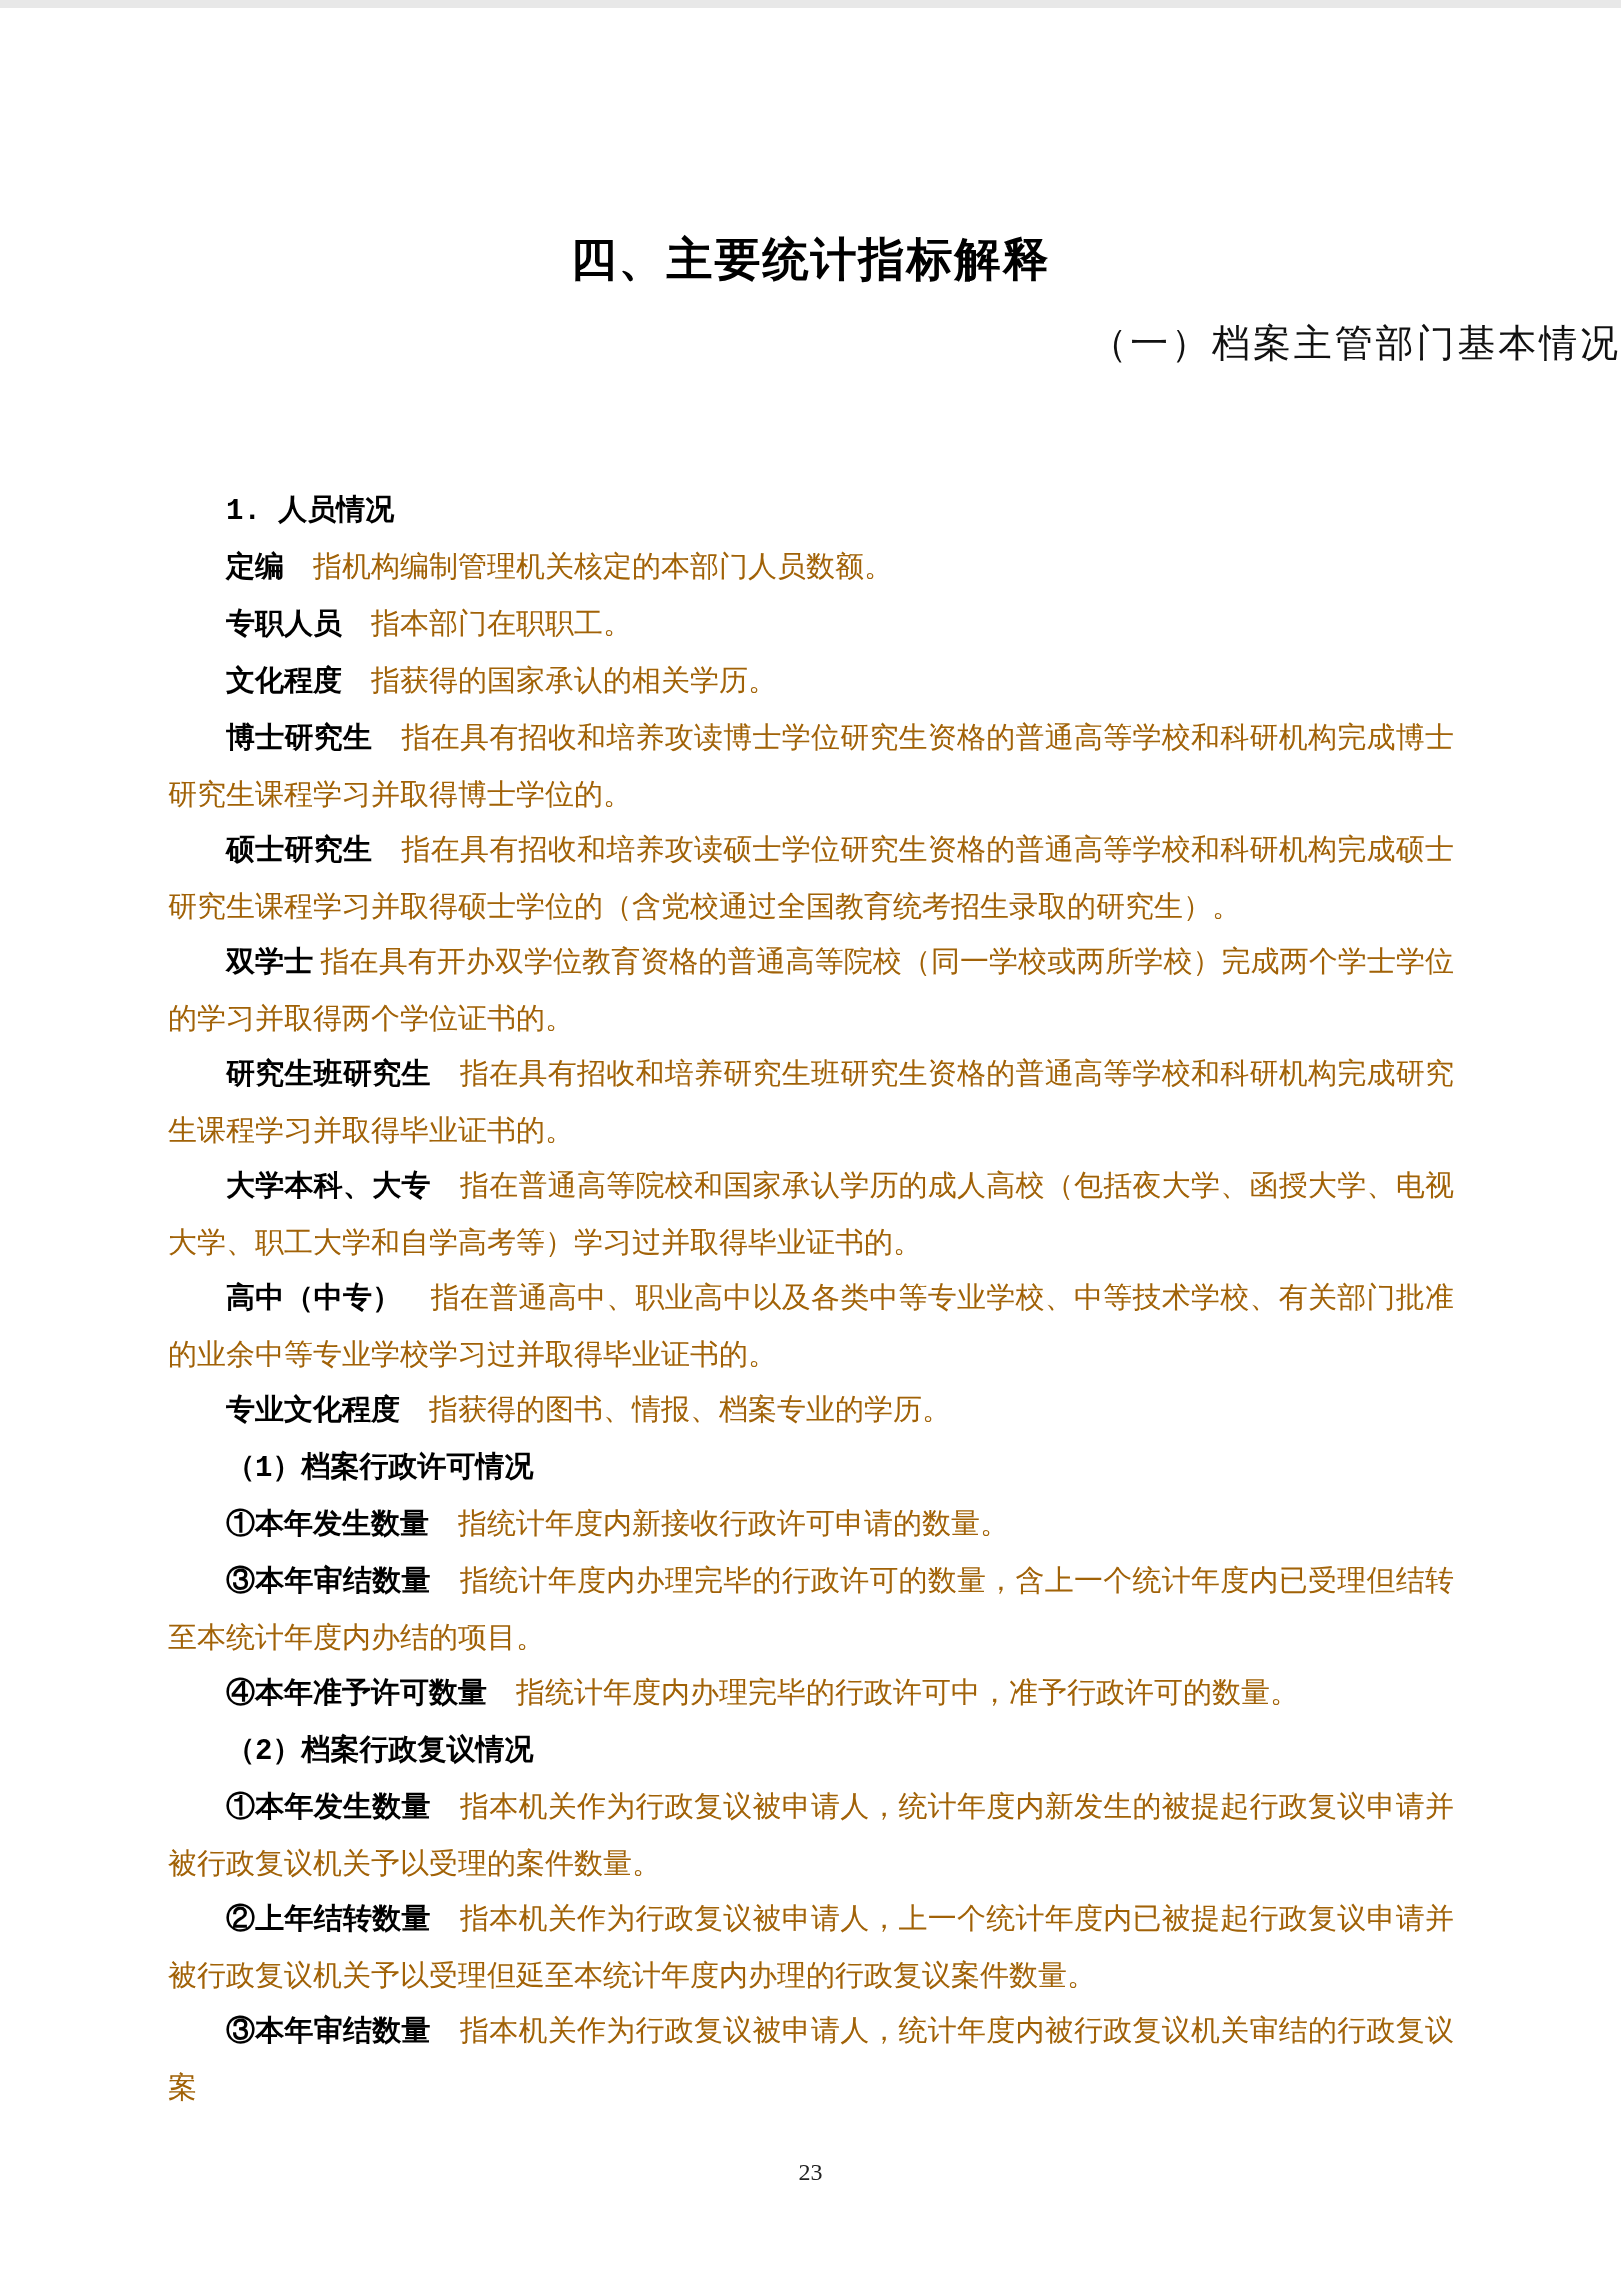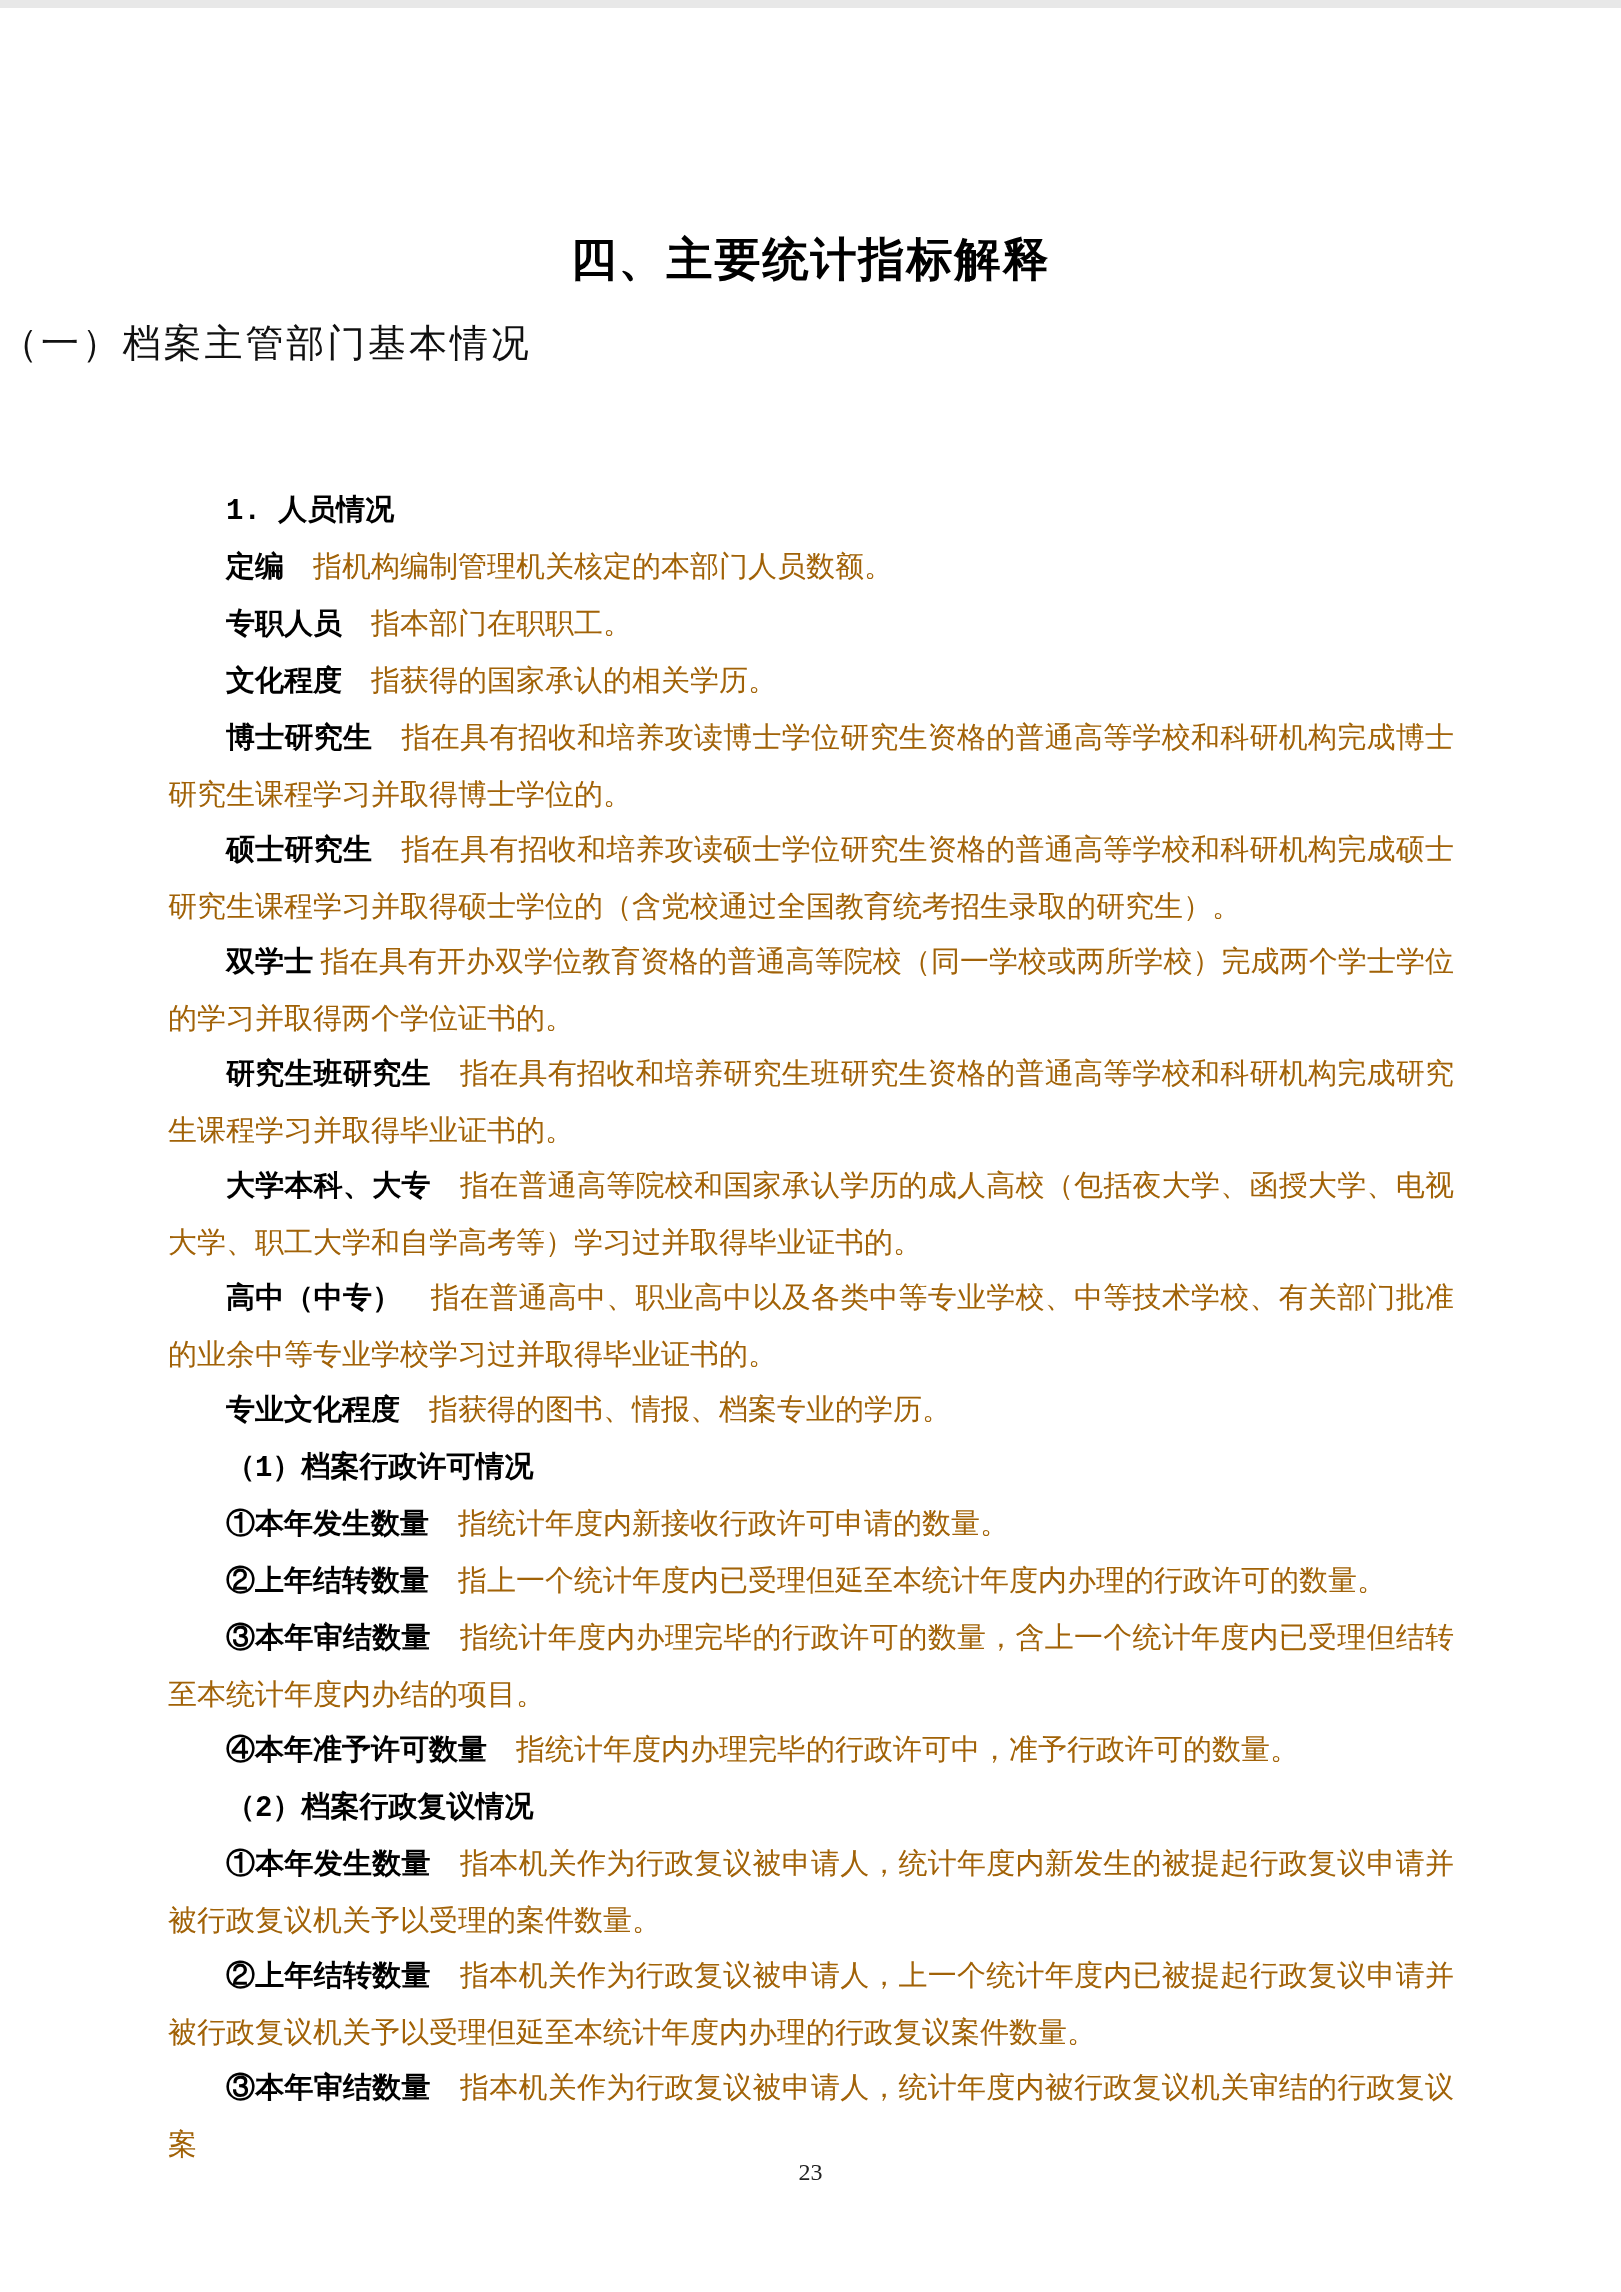--- a/index.html
+++ b/index.html
@@ -26,21 +26,21 @@
     font-size: 46px;
     line-height: 53px;
     letter-spacing: 2px;
     color: #000000;
   }
   .doc-subtitle {
     position: absolute;
     top: 312px;
     left: 0;
     width: 100%;
-    text-align: left;
+    text-align: right;
     font-family: "Liberation Serif", "DejaVu Serif", serif;
     font-weight: 400;
     font-size: 38px;
     line-height: 47px;
     letter-spacing: 2.9px;
     color: #111111;
   }
   .body-text {
     position: absolute;
     left: 168px;
@@ -96,21 +96,20 @@
       <p class="para"><b class="term">文化程度</b><span class="def">　指获得的国家承认的相关学历。</span></p>
       <p class="para"><b class="term">博士研究生</b><span class="def">　指在具有招收和培养攻读博士学位研究生资格的普通高等学校和科研机构完成博士研究生课程学习并取得博士学位的。</span></p>
       <p class="para"><b class="term">硕士研究生</b><span class="def">　指在具有招收和培养攻读硕士学位研究生资格的普通高等学校和科研机构完成硕士研究生课程学习并取得硕士学位的（含党校通过全国教育统考招生录取的研究生）。</span></p>
       <p class="para"><b class="term">双学士</b><span class="def"> 指在具有开办双学位教育资格的普通高等院校（同一学校或两所学校）完成两个学士学位的学习并取得两个学位证书的。</span></p>
       <p class="para"><b class="term">研究生班研究生</b><span class="def">　指在具有招收和培养研究生班研究生资格的普通高等学校和科研机构完成研究生课程学习并取得毕业证书的。</span></p>
       <p class="para"><b class="term">大学本科、大专</b><span class="def">　指在普通高等院校和国家承认学历的成人高校（包括夜大学、函授大学、电视大学、职工大学和自学高考等）学习过并取得毕业证书的。</span></p>
       <p class="para"><b class="term">高中（中专）</b><span class="def">　指在普通高中、职业高中以及各类中等专业学校、中等技术学校、有关部门批准的业余中等专业学校学习过并取得毕业证书的。</span></p>
       <p class="para"><b class="term">专业文化程度</b><span class="def">　指获得的图书、情报、档案专业的学历。</span></p>
       <p class="para"><b class="term">（1）档案行政许可情况</b></p>
       <p class="para"><b class="term">①本年发生数量</b><span class="def">　指统计年度内新接收行政许可申请的数量。</span></p>
-      <p class="para"><b class="term">②上年结转数量</b><span class="def">　指上一个统计年度内已受理但延至本统计年度内办理的行政许可的数量。</span></p>
       <p class="para"><b class="term">③本年审结数量</b><span class="def">　指统计年度内办理完毕的行政许可的数量，含上一个统计年度内已受理但结转至本统计年度内办结的项目。</span></p>
       <p class="para"><b class="term">④本年准予许可数量</b><span class="def">　指统计年度内办理完毕的行政许可中，准予行政许可的数量。</span></p>
       <p class="para"><b class="term">（2）档案行政复议情况</b></p>
       <p class="para"><b class="term">①本年发生数量</b><span class="def">　指本机关作为行政复议被申请人，统计年度内新发生的被提起行政复议申请并被行政复议机关予以受理的案件数量。</span></p>
       <p class="para"><b class="term">②上年结转数量</b><span class="def">　指本机关作为行政复议被申请人，上一个统计年度内已被提起行政复议申请并被行政复议机关予以受理但延至本统计年度内办理的行政复议案件数量。</span></p>
       <p class="para"><b class="term">③本年审结数量</b><span class="def">　指本机关作为行政复议被申请人，统计年度内被行政复议机关审结的行政复议案</span></p>
     </div>
 
   <div class="page-number">23</div>
 

